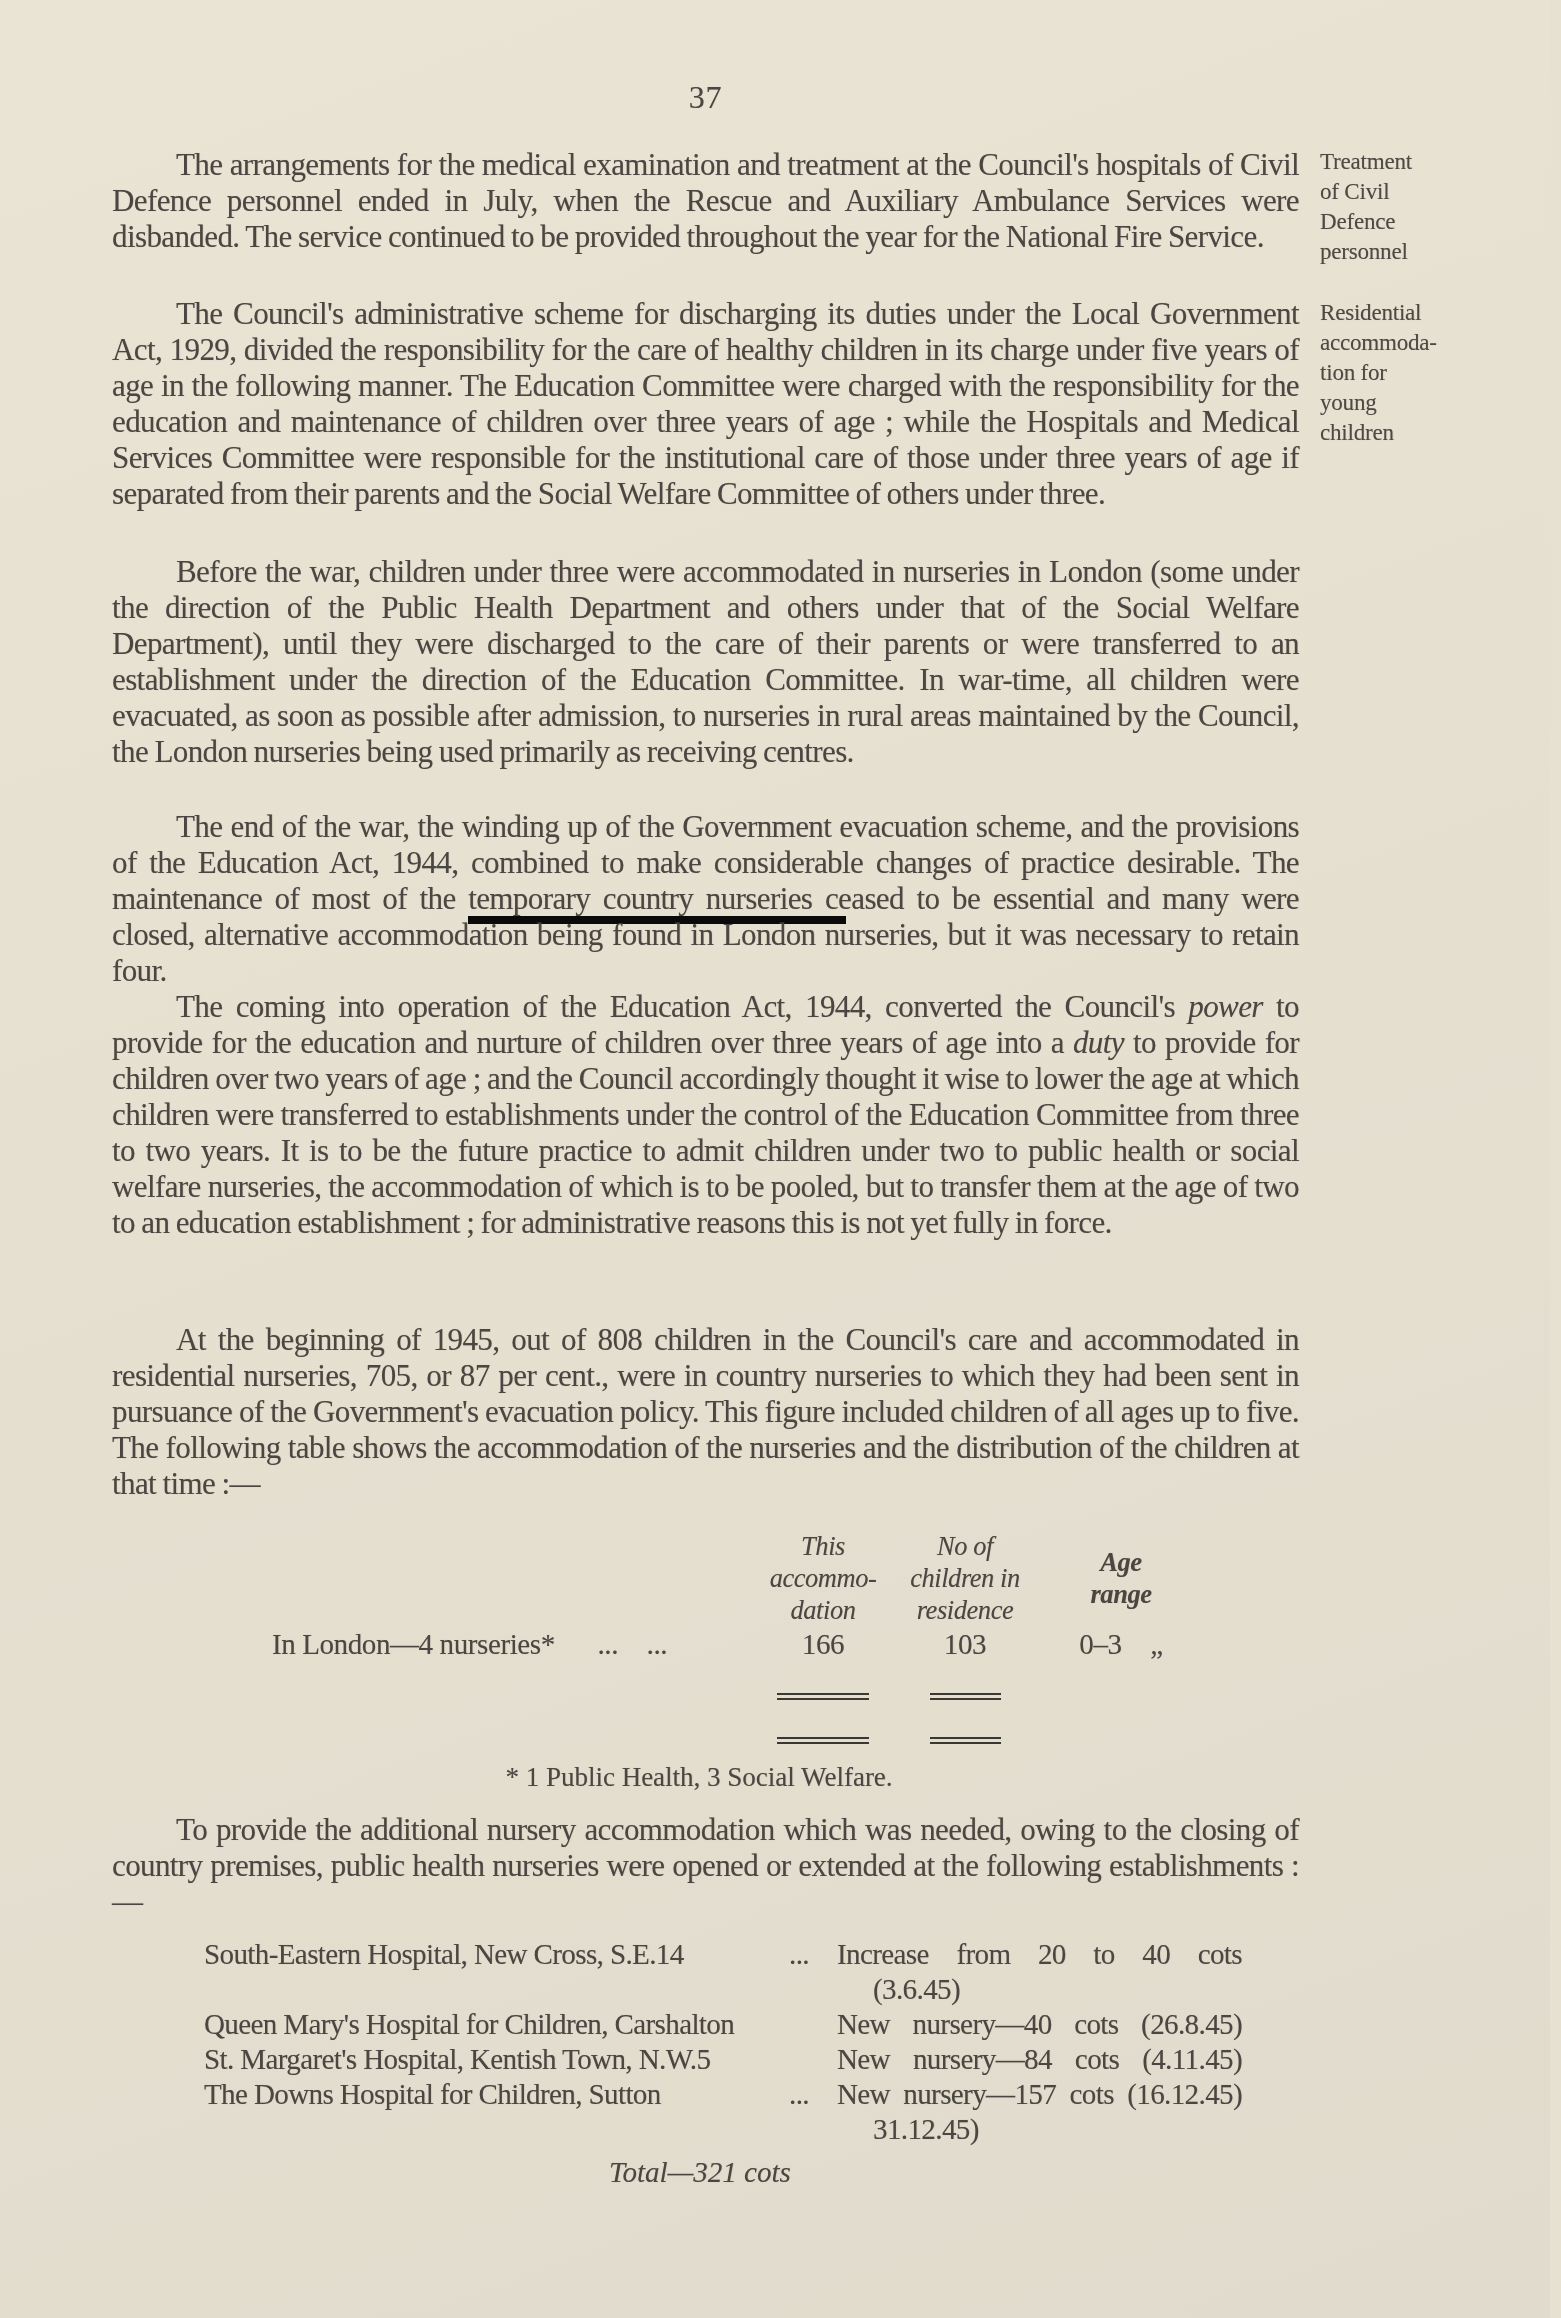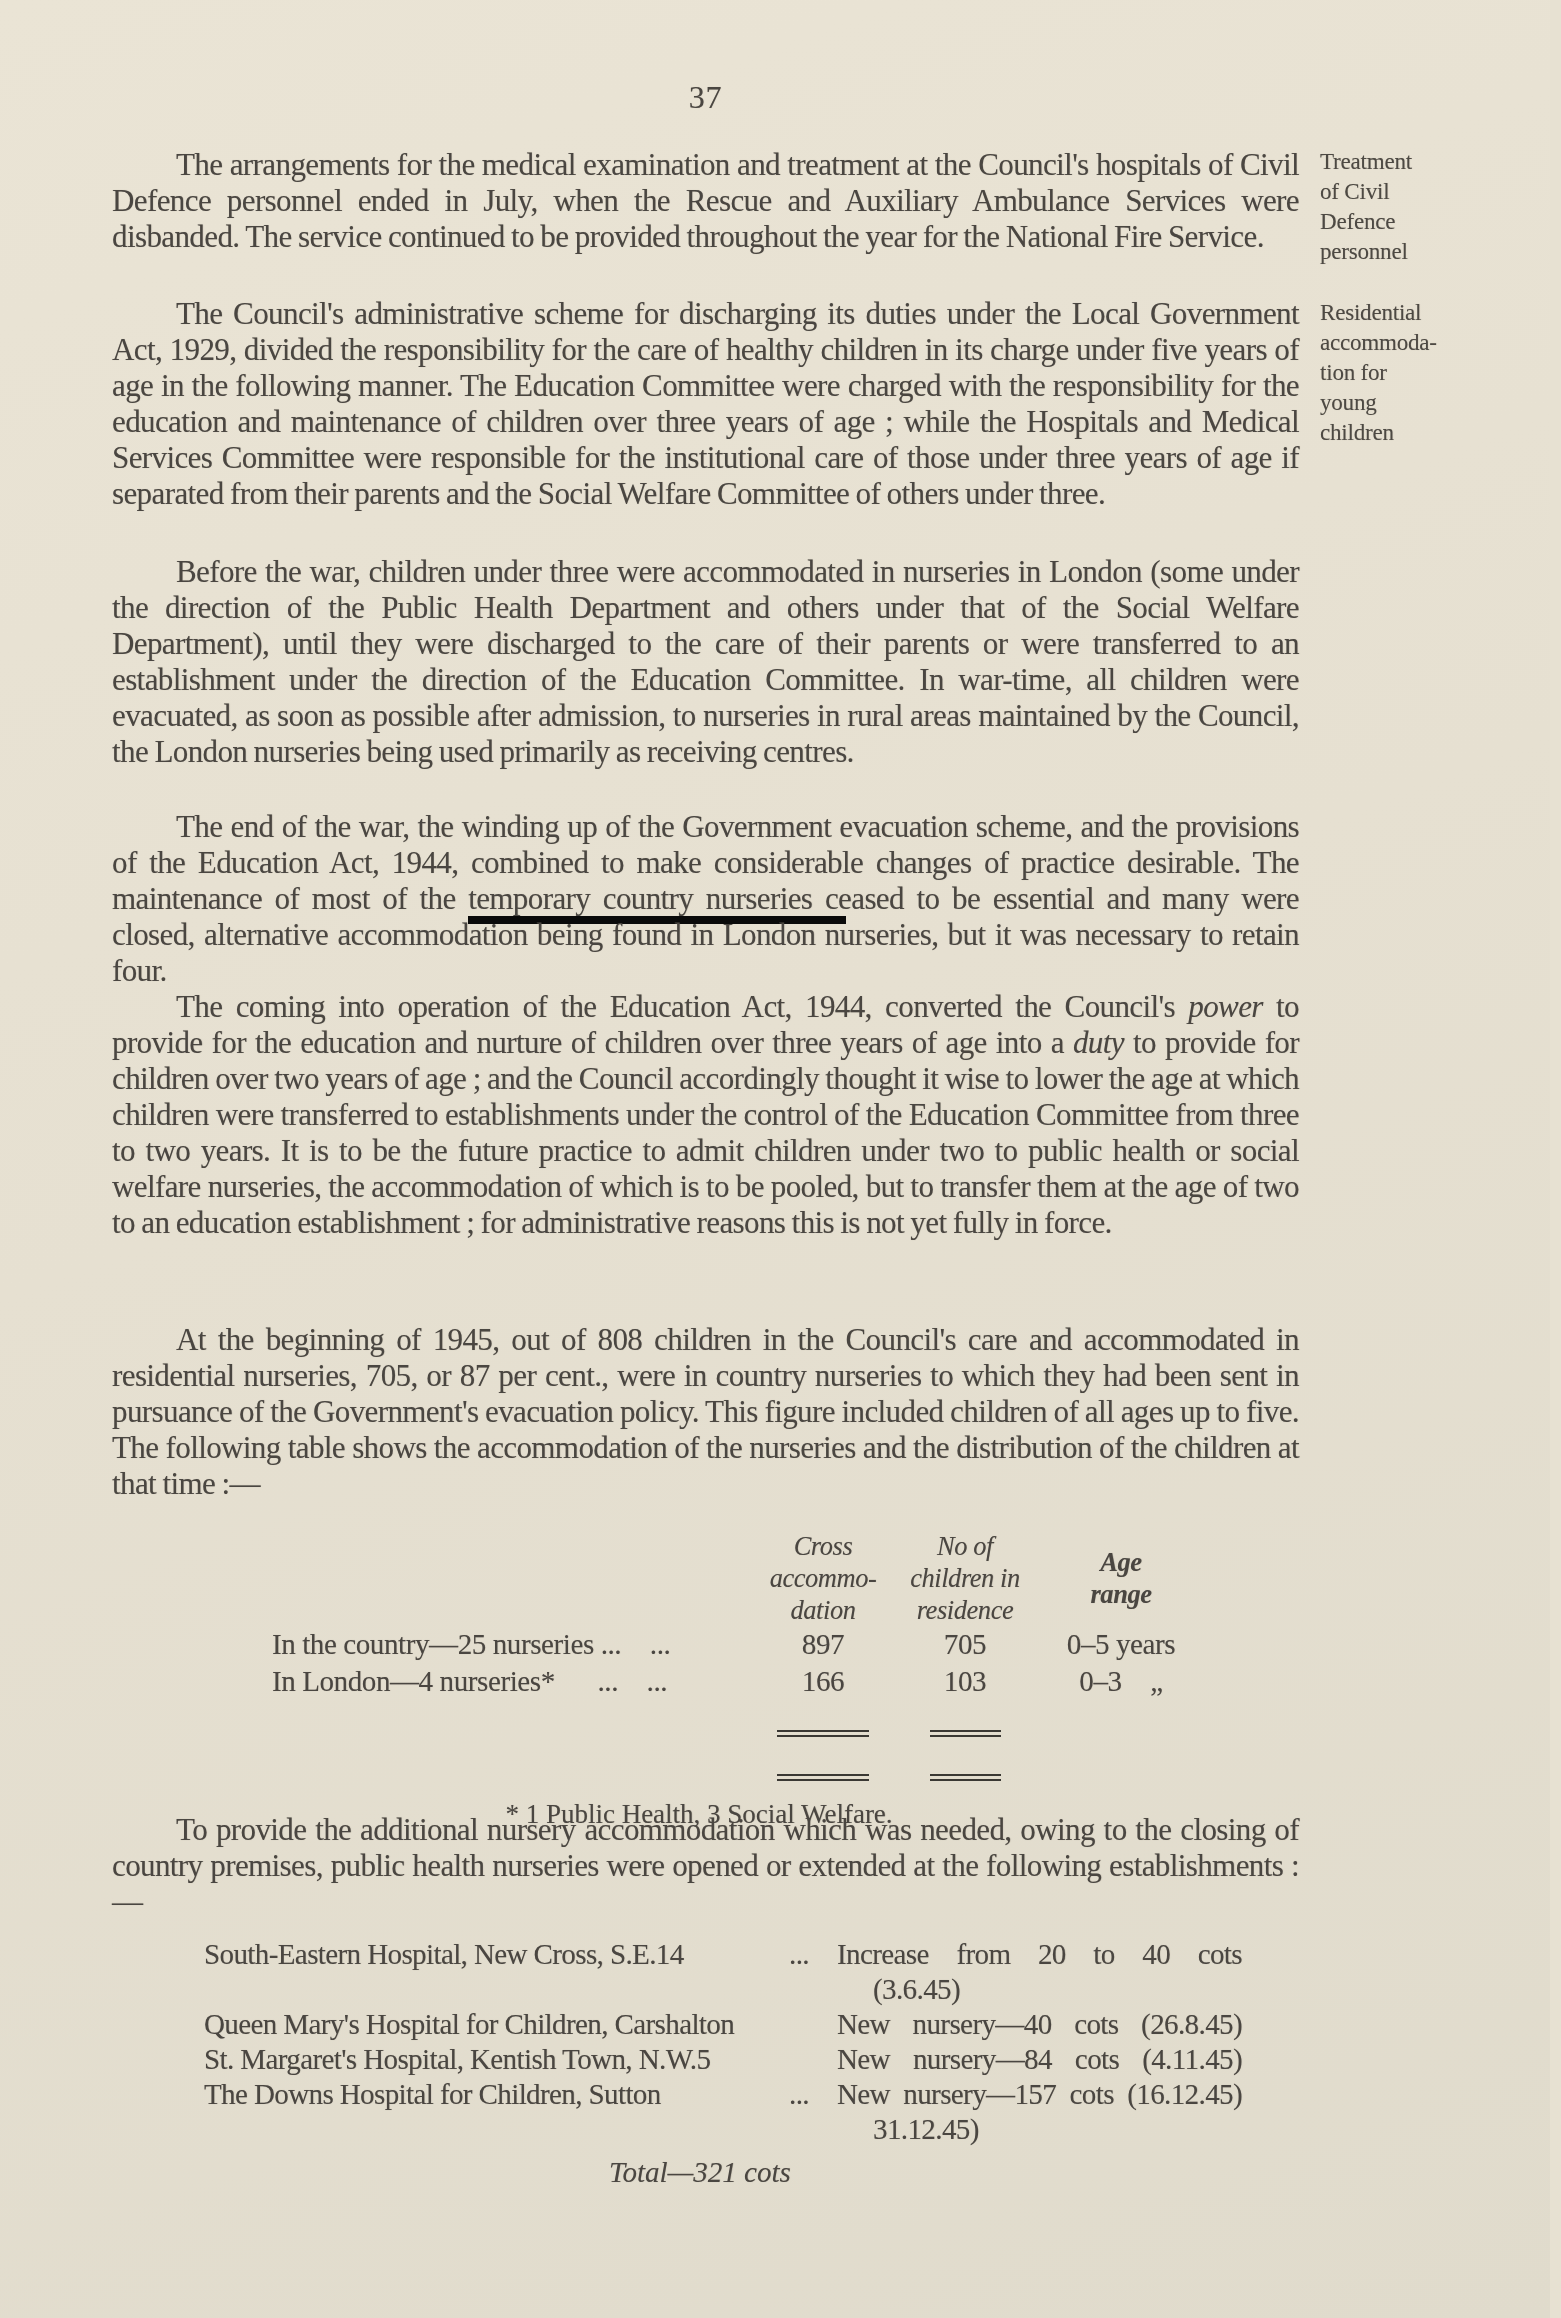--- a/index.html
+++ b/index.html
@@ -102,41 +102,35 @@
   <p class="body-par p4"><span>The end of the war, the winding up of the Government evacuation scheme, and the provisions of the Education Act, 1944, combined to make considerable changes of practice desirable.  The maintenance of most of the </span><span class="hand-underline">temporary country nurseries</span><span> ceased to be essential and many were closed, alternative accommodation being found in London nurseries, but it was necessary to retain four.</span></p>
 
   <p class="body-par p5"><span>The coming into operation of the Education Act, 1944, converted the Council's </span><span class="it">power</span><span> to provide for the education and nurture of children over three years of age into a </span><span class="it">duty</span><span> to provide for children over two years of age ; and the Council accordingly thought it wise to lower the age at which children were transferred to establishments under the control of the Education Committee from three to two years.  It is to be the future practice to admit children under two to public health or social welfare nurseries, the accommodation of which is to be pooled, but to transfer them at the age of two to an education establishment ;  for administrative reasons this is not yet fully in force.</span></p>
 
   <p class="body-par p6">At the beginning of 1945, out of 808 children in the Council's care and accommodated in residential nurseries, 705, or 87 per cent., were in country nurseries to which they had been sent in pursuance of the Government's evacuation policy. This figure included children of all ages up to five.  The following table shows the accommodation of the nurseries and the distribution of the children at that time :—</p>
 
   <div class="ntable">
     <div class="trow thead">
       <div class="tcell"></div>
       <div class="tcell ta-c">
-        <div>Cross</div>
+        <div>This</div>
         <div>accommo-</div>
         <div>dation</div>
       </div>
       <div class="tcell ta-c">
         <div>No of</div>
         <div>children in</div>
         <div>residence</div>
       </div>
       <div class="tcell ta-c th-age">
         <div>Age</div>
         <div>range</div>
       </div>
     </div>
 
-    <div class="trow tdata">
-      <div class="tcell tlabel">In the country—25 nurseries ... ...</div>
-      <div class="tcell ta-c">897</div>
-      <div class="tcell ta-c">705</div>
-      <div class="tcell ta-c">0–5 years</div>
-    </div>
 
     <div class="trow tdata">
       <div class="tcell tlabel">In London—4 nurseries*  ... ...</div>
       <div class="tcell ta-c">166</div>
       <div class="tcell ta-c">103</div>
       <div class="tcell ta-c">0–3 „</div>
     </div>
 
     <div class="trow trules">
       <div class="tcell"></div>

